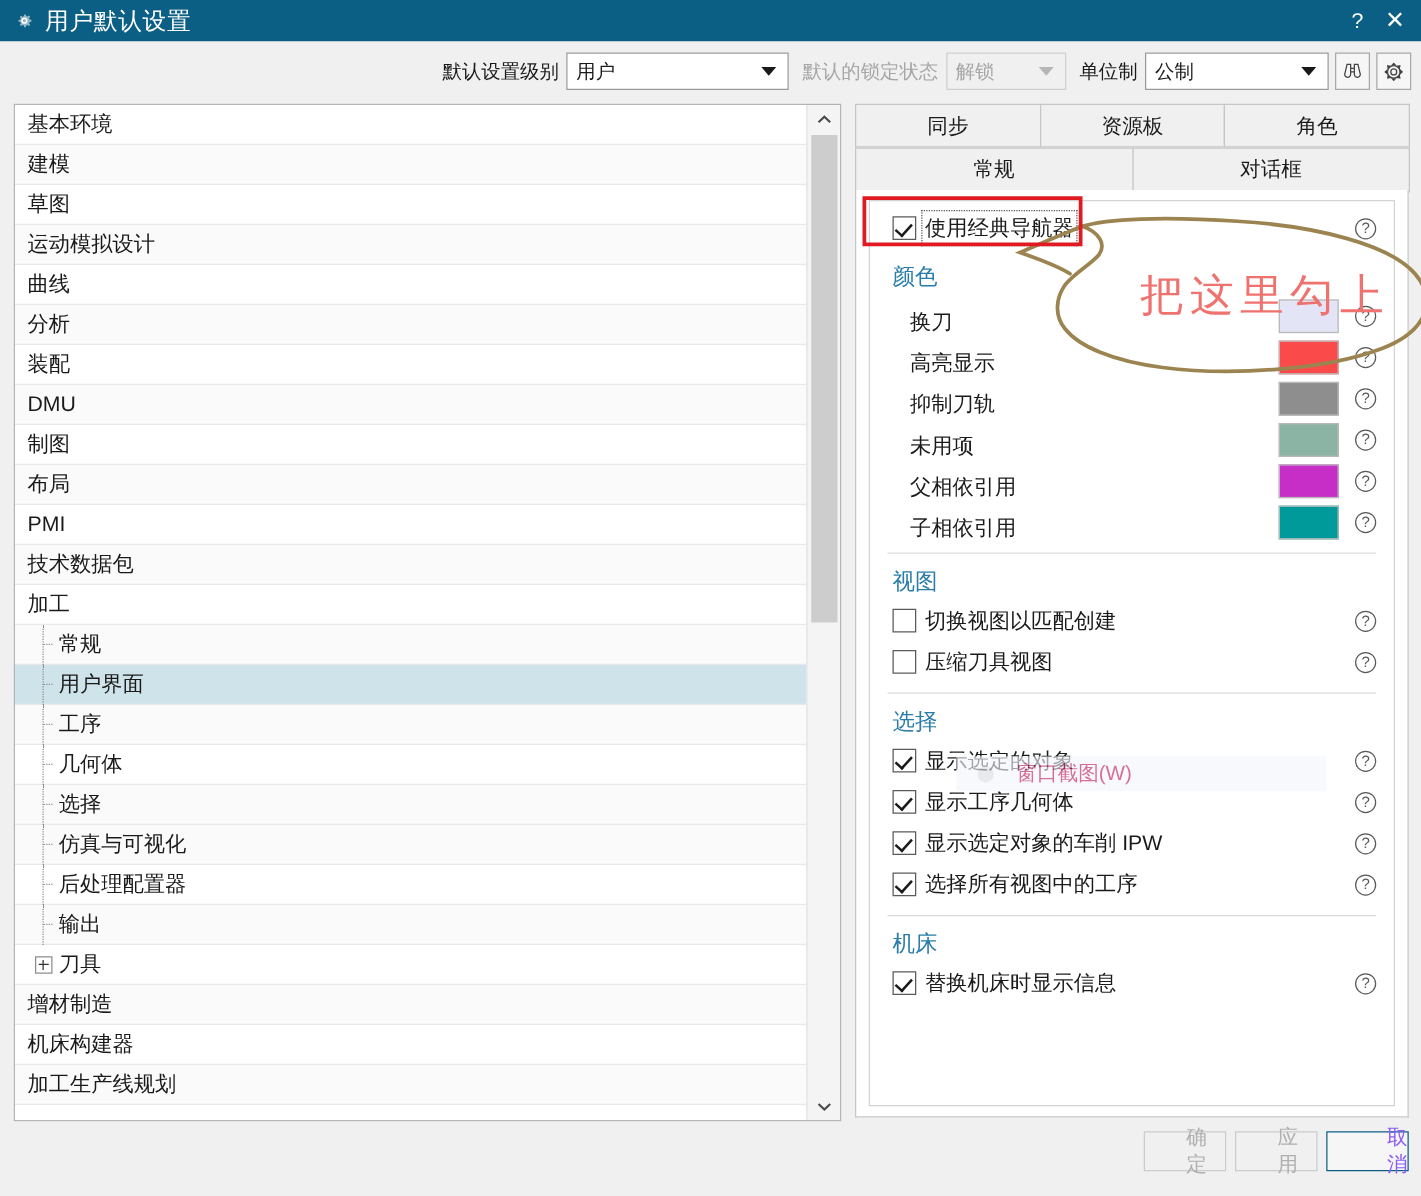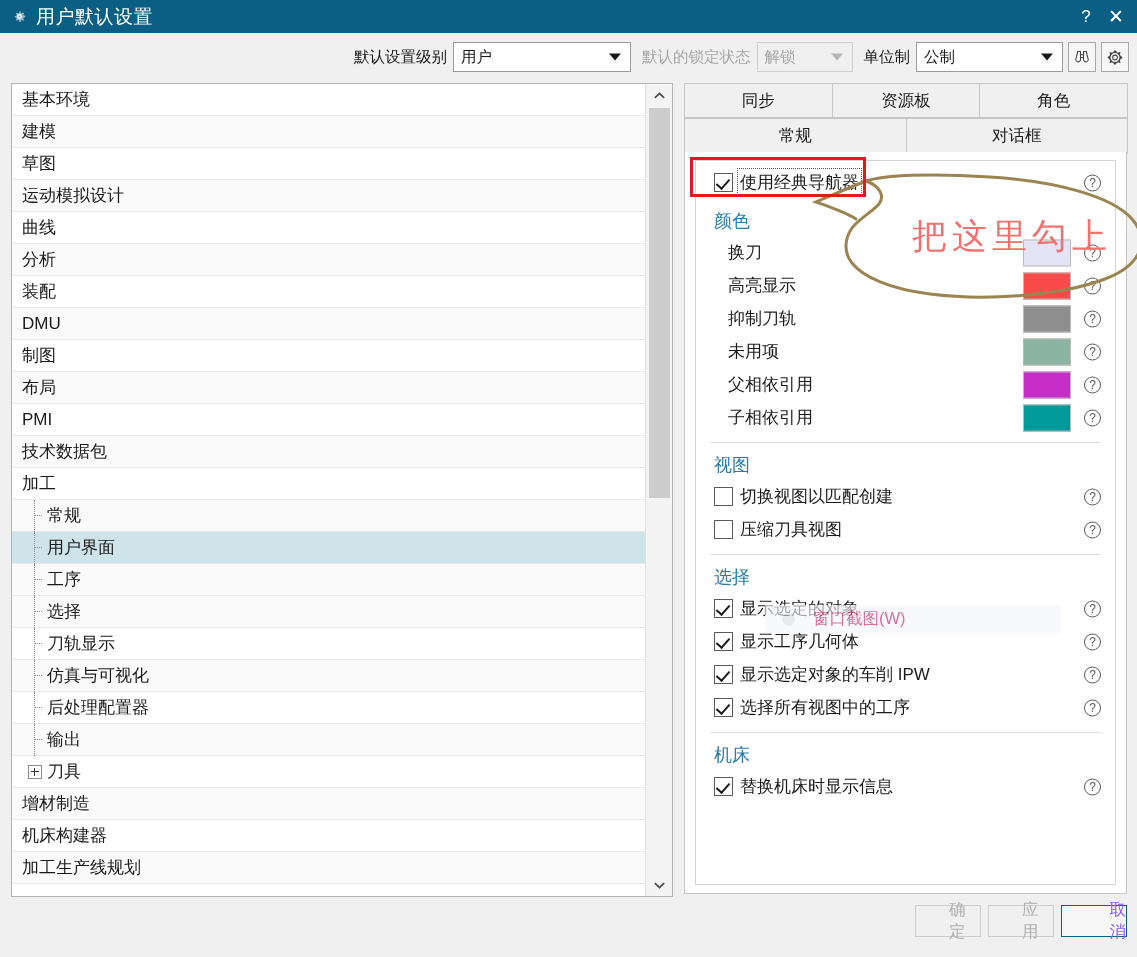--- a/index.html
+++ b/index.html
@@ -161,21 +161,21 @@
     width: 17px; height: 17px; border: 1.3px solid #5a5a5a; border-radius: 50%;
     font-size: 12px; color: #5a5a5a; display: flex; align-items: center;
     justify-content: center; line-height: 1;
   }
   .focus-outline { outline: 1px dotted #555; outline-offset: 2px; }
 
   .sec-title {
     font-size: 18px; color: #2a7da8; padding-left: 18px; margin-top: 10px; margin-bottom: 3px;
   }
   .color-row {
-    position: relative; height: 33px; display: flex; align-items: center; padding-left: 32px;
+    position: relative; height: 33px; display: flex; align-items: flex-end; padding-left: 32px;
   }
   .color-row .cr-label { font-size: 17px; color: #1a1a1a; }
   .swatch {
     position: absolute; right: 44px; top: 50%; transform: translateY(-50%);
     width: 48px; height: 27px; border: 1px solid #b9b9b9;
   }
   .divider {
     height: 1px; background: #dcdcdc; margin: 8px 14px 0 14px;
   }
 
@@ -279,22 +279,22 @@
         <div class="tree-row"><span>装配</span></div>
         <div class="tree-row alt"><span>DMU</span></div>
         <div class="tree-row"><span>制图</span></div>
         <div class="tree-row alt"><span>布局</span></div>
         <div class="tree-row"><span>PMI</span></div>
         <div class="tree-row alt"><span>技术数据包</span></div>
         <div class="tree-row"><span>加工</span></div>
         <div class="tree-row alt child"><span class="vline"></span><span class="dash"></span><span>常规</span></div>
         <div class="tree-row child selected"><span class="vline"></span><span class="dash"></span><span>用户界面</span></div>
         <div class="tree-row alt child"><span class="vline"></span><span class="dash"></span><span>工序</span></div>
+        <div class="tree-row child"><span class="vline"></span><span class="dash"></span><span>几何体</span></div>
         <div class="tree-row alt child"><span class="vline"></span><span class="dash"></span><span>选择</span></div>
-        <div class="tree-row child"><span class="vline"></span><span class="dash"></span><span>刀轨显示</span></div>
         <div class="tree-row alt child"><span class="vline"></span><span class="dash"></span><span>仿真与可视化</span></div>
         <div class="tree-row child"><span class="vline"></span><span class="dash"></span><span>后处理配置器</span></div>
         <div class="tree-row alt child"><span class="vline"></span><span class="dash"></span><span>输出</span></div>
         <div class="tree-row plus"><span class="plusbox"></span><span>刀具</span></div>
         <div class="tree-row alt"><span>增材制造</span></div>
         <div class="tree-row"><span>机床构建器</span></div>
         <div class="tree-row alt"><span>加工生产线规划</span></div>
       </div>
     <div class="scrollbar">
       <div class="sb-btn up">

